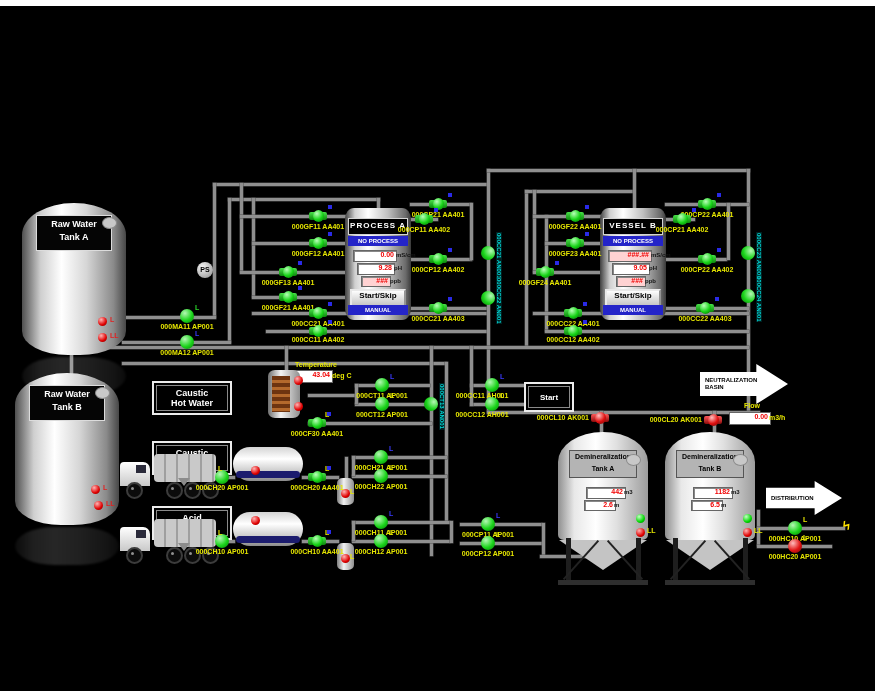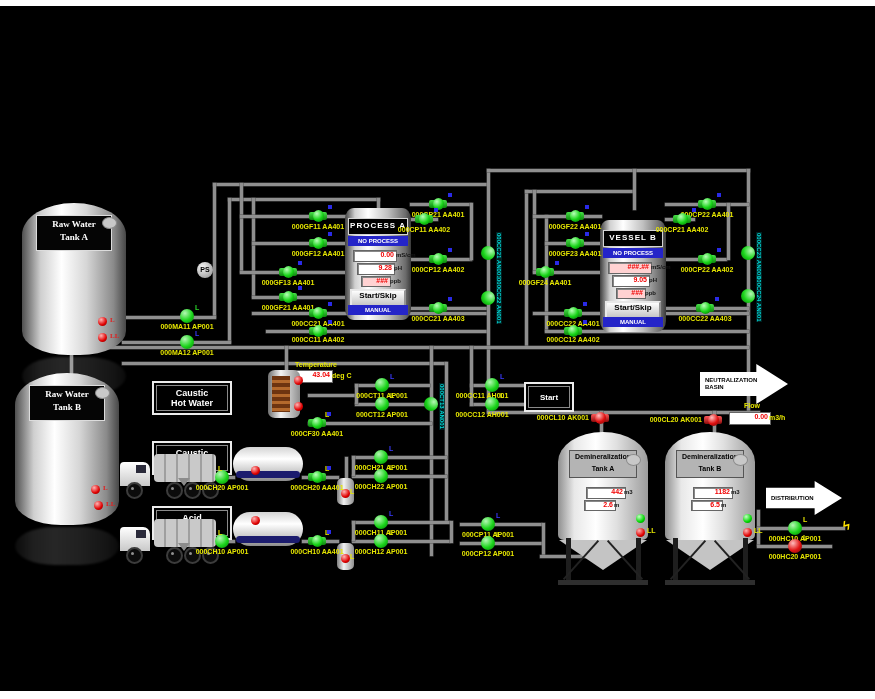--- a/index.html
+++ b/index.html
@@ -32,21 +32,21 @@
   
   .dot{position:absolute;width:9px;height:9px;border-radius:50%;}
   .dg{background:radial-gradient(circle at 35% 30%,#c4ffc4,#00d800 60%,#006e00);}
   .dr{background:radial-gradient(circle at 35% 30%,#ffb4b4,#e00000 60%,#6e0000);}
   .rlab{position:absolute;color:#e02020;font-size:7px;font-weight:bold;}
   .ylab{position:absolute;color:#e6e600;font-size:7px;font-weight:bold;}
   .pre{white-space:pre-line;}
   
   .rawtank{position:absolute;width:104px;height:152px;
     background:linear-gradient(90deg,#4f4f4f,#cfcfcf 18%,#ffffff 38%,#d6d6d6 62%,#8a8a8a 88%,#474747);
-    border-radius:52px 52px 46px 46px / 32px 32px 24px 24px;font-family:Liberation Serif, serif;}
+    border-radius:52px 52px 46px 46px / 32px 32px 24px 24px;}
   .refl{opacity:.15;filter:blur(1px);transform:scaleY(-1);height:38px;overflow:hidden;border-radius:46px/22px;}
   .plate{position:absolute;left:14px;top:12px;width:74px;height:32px;background:#050505;border:1px solid #dcdcdc;
     color:#fff;font-size:9px;font-weight:bold;text-align:center;padding-top:2px;line-height:13px;}
   .vent{position:absolute;right:9px;top:14px;width:13px;height:10px;border:1px solid #8a8a8a;border-radius:50%;
     background:#c8c8c8;}
   
   .vessel{position:absolute;width:66px;height:112px;border-radius:9px/11px;
     background:linear-gradient(90deg,#3f3f3f,#d0d0d0 15%,#ffffff 35%,#c0c0c0 65%,#6a6a6a 92%,#3a3a3a);}
   .vtitle{position:absolute;left:3px;right:3px;top:10px;height:15px;background:#000;border:1px solid #d4d4d4;
     color:#fff;font-size:8px;font-weight:bold;text-align:center;line-height:14px;letter-spacing:1px;}
@@ -216,21 +216,21 @@
     <div class="vfield" style="top:42px;left:8px;width:40px;height:10px">0.00</div>
     <span class="vunit" style="top:44px;left:51px">mS/cm</span>
     <div class="vfield" style="top:55px;left:12px;width:34px;height:10px">9.28</div>
     <span class="vunit" style="top:57px;left:49px">pH</span>
     <div class="vfield pinkbg" style="top:68px;left:16px;width:26px;height:9px">###</div>
     <span class="vunit" style="top:70px;left:45px">ppb</span>
     <div class="vbtn" style="top:81px">Start/Skip</div>
     <div class="vband" style="top:97px">MANUAL</div>
   </div>
 
-  <div class="vessel" style="left:600px;top:220px">
+  <div class="vessel" style="left:600px;top:208px">
     <div class="vtitle">VESSEL  B</div>
     <div class="vband" style="top:28px">NO PROCESS</div>
     <div class="vfield pinkbg" style="top:42px;left:8px;width:40px;height:10px">###.##</div>
     <span class="vunit" style="top:44px;left:51px">mS/cm</span>
     <div class="vfield" style="top:55px;left:12px;width:34px;height:10px">9.05</div>
     <span class="vunit" style="top:57px;left:49px">pH</span>
     <div class="vfield pinkbg" style="top:68px;left:16px;width:26px;height:9px">###</div>
     <span class="vunit" style="top:70px;left:45px">ppb</span>
     <div class="vbtn" style="top:81px">Start/Skip</div>
     <div class="vband" style="top:97px">MANUAL</div>

